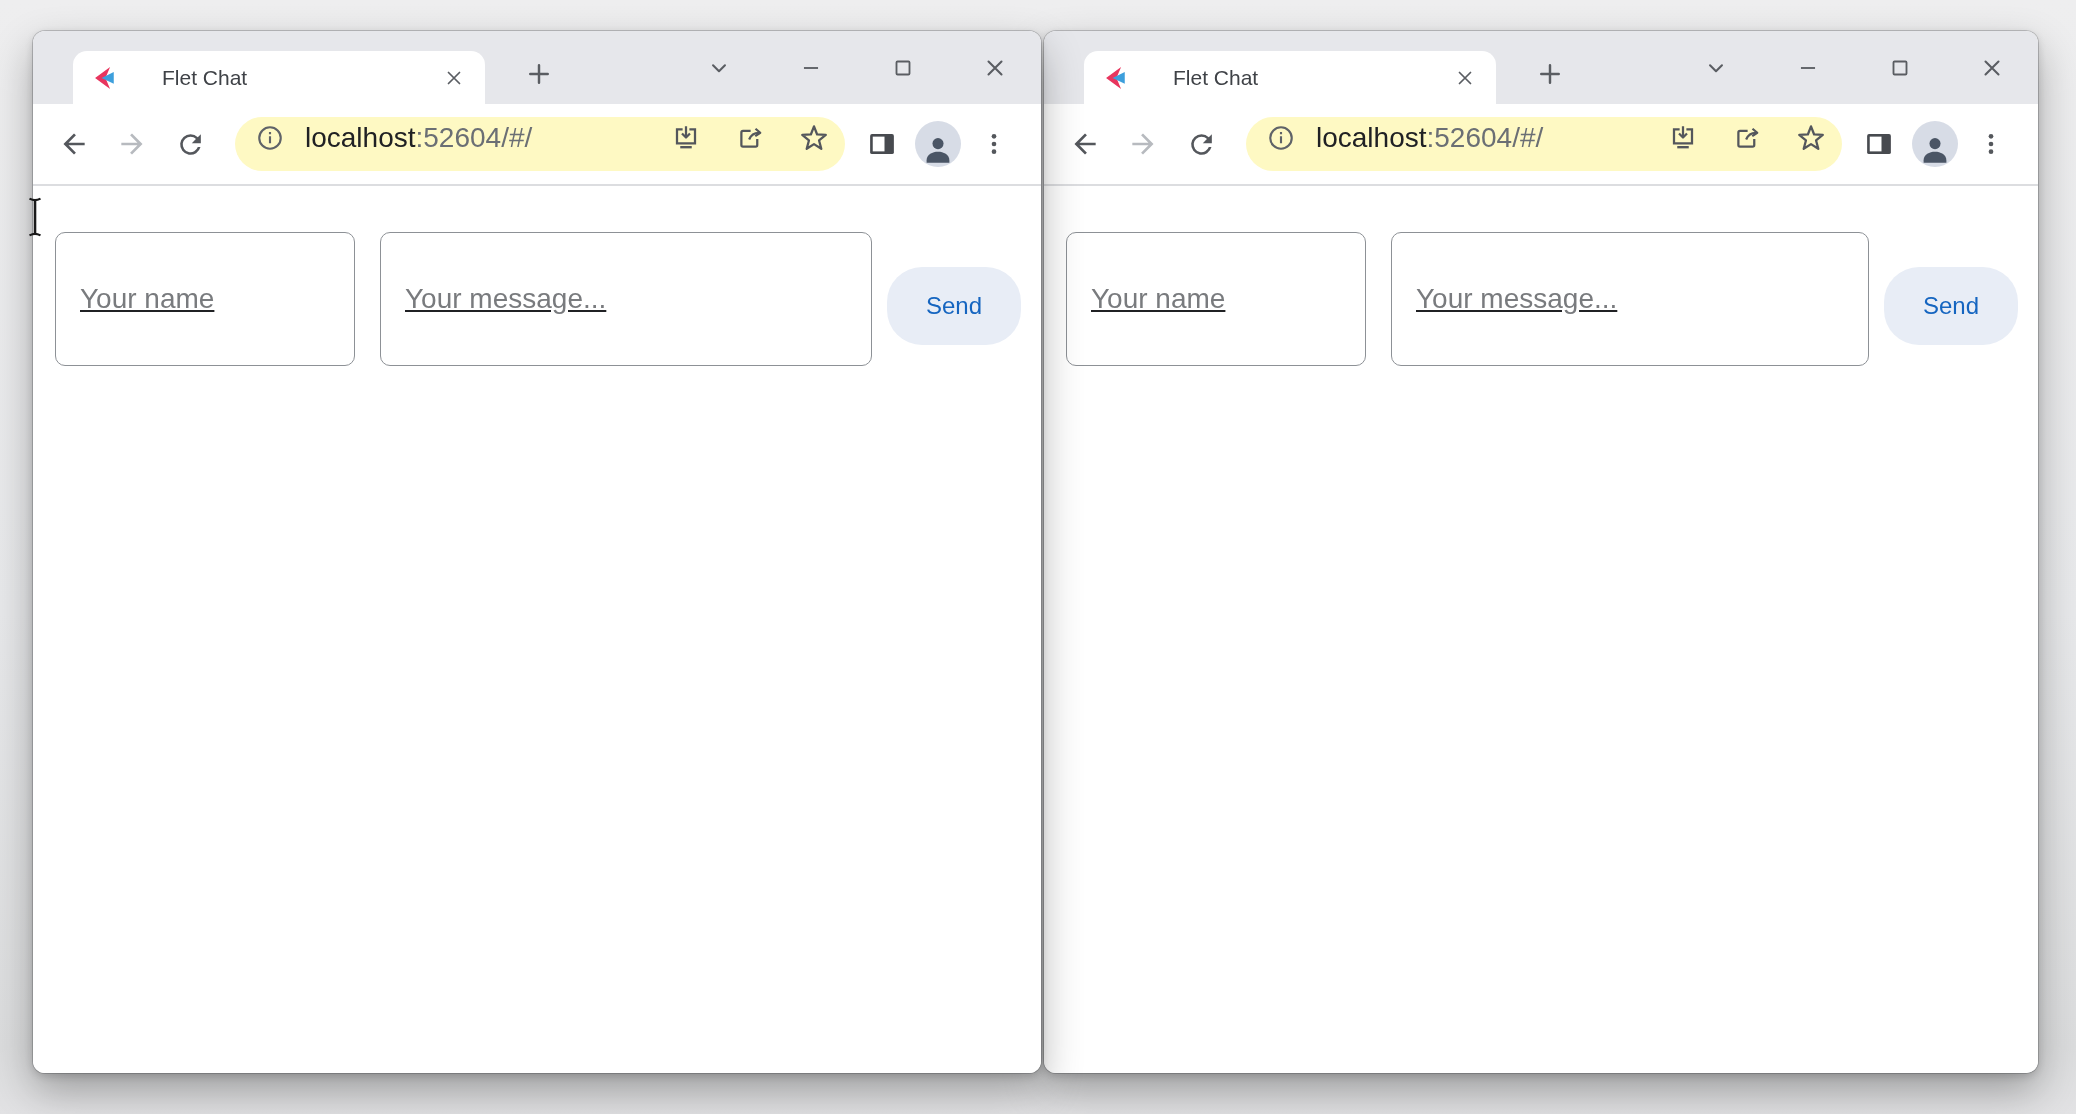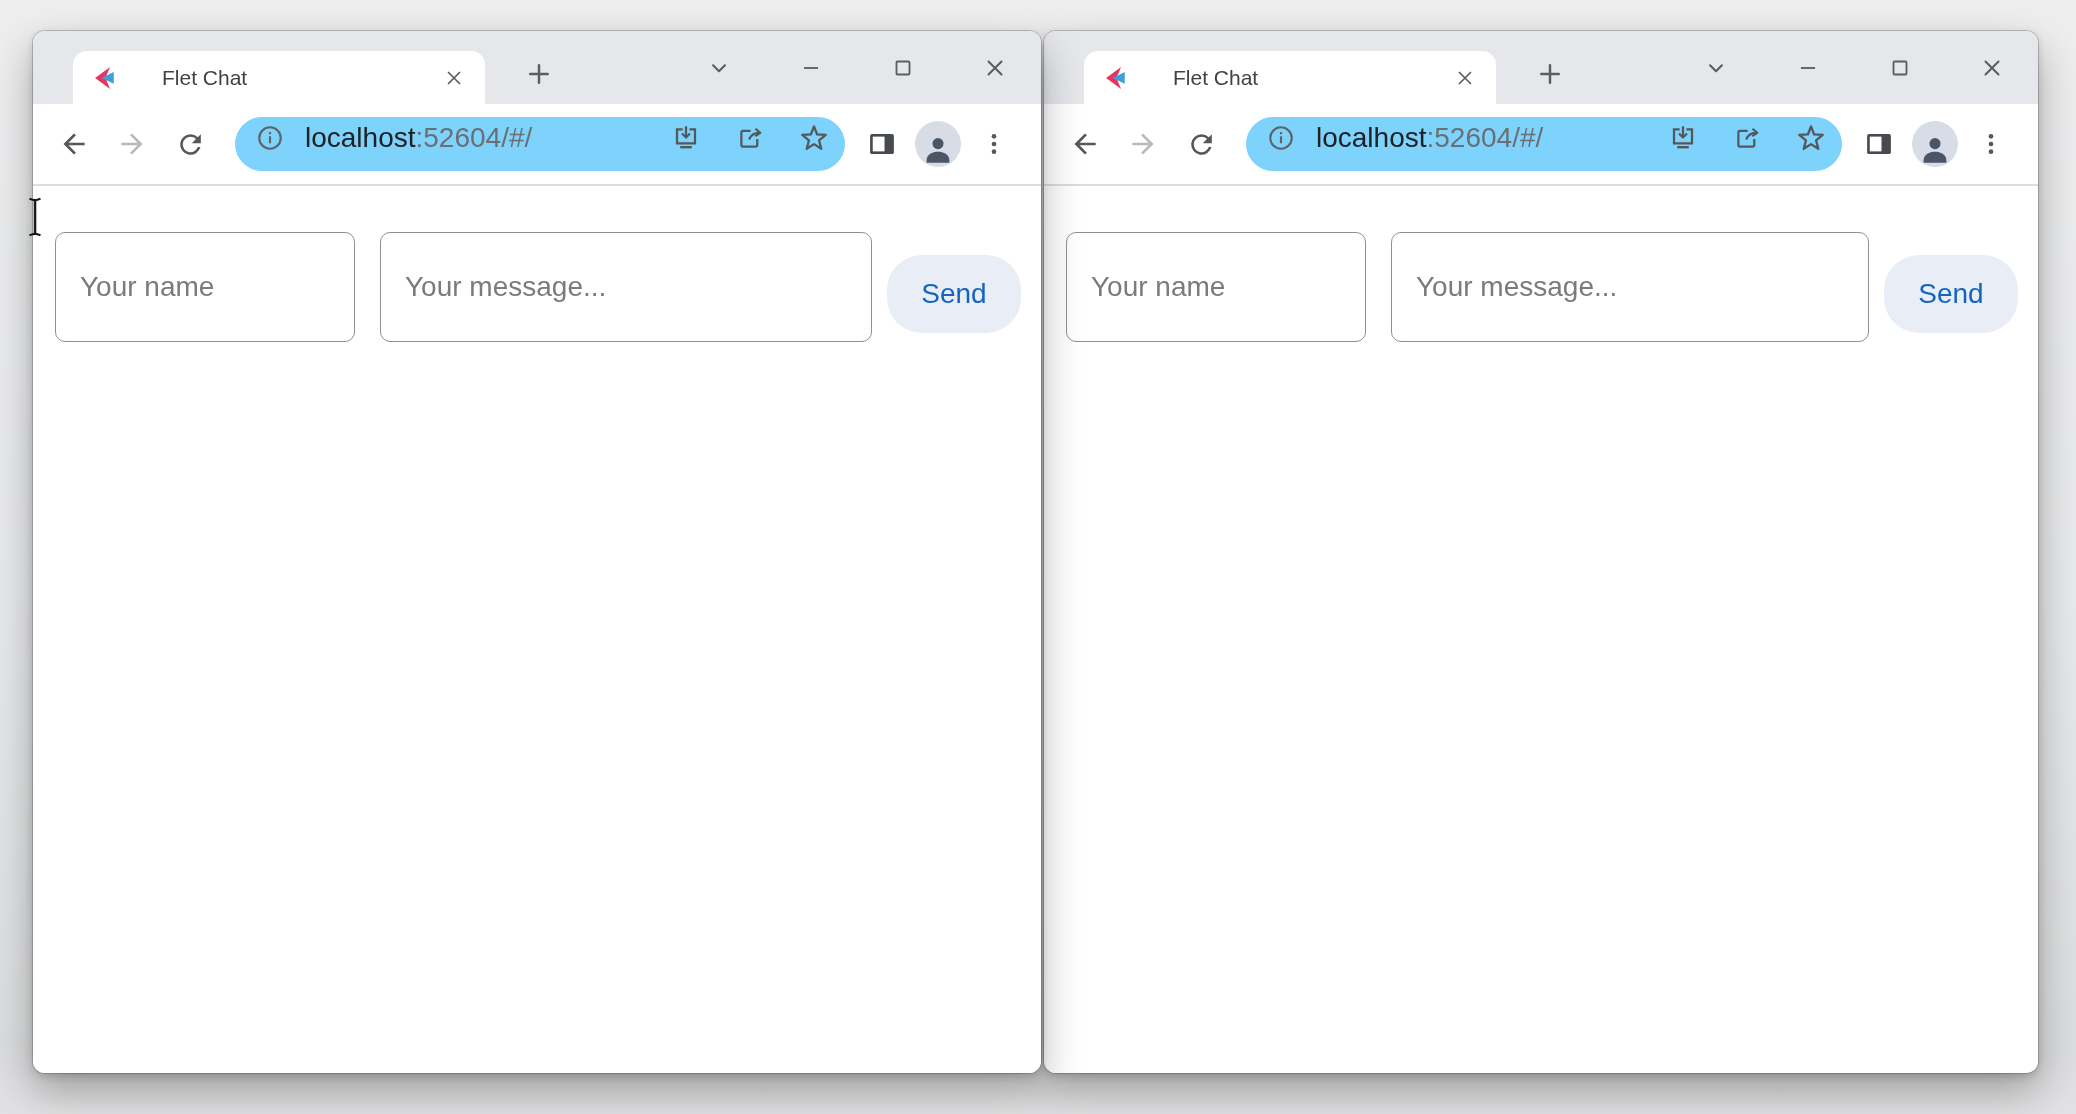--- a/index.html
+++ b/index.html
@@ -37,50 +37,50 @@
   .win-controls{position:absolute;right:0;top:0;height:73px;display:flex;}
   .wc{width:92px;height:73px;display:flex;align-items:center;justify-content:center;}
 
   
   .toolbar{
     height:82px;flex:0 0 82px;background:#ffffff;border-bottom:2px solid #dcdde0;
     display:flex;align-items:center;padding:0 14px 0 16px;box-sizing:border-box;
   }
   .tbtn{width:50px;height:50px;border-radius:25px;display:flex;align-items:center;justify-content:center;flex:0 0 auto;margin-right:8px;}
   .addressbar{
-    flex:1;height:54px;background:#7dd3fc;border-radius:27px;
+    flex:1;height:54px;background:#fef9c3;border-radius:27px;
     display:flex;align-items:center;margin:0 12px 0 12px;padding:0 8px 12px 20px;box-sizing:border-box;min-width:0;
   }
   .info-wrap{width:30px;height:30px;flex:0 0 30px;}
   .url{flex:1;margin-left:20px;font-size:28px;color:#202124;white-space:nowrap;overflow:hidden;min-width:0;}
   .url .url-dim{color:#6b6f74;}
   .abtn{width:46px;height:46px;border-radius:23px;display:flex;align-items:center;justify-content:center;flex:0 0 46px;margin-left:18px;}
   .avatar{
     width:46px;height:46px;border-radius:50%;background:#d7dce6;flex:0 0 46px;
     display:flex;align-items:flex-end;justify-content:center;overflow:hidden;margin-right:8px;
   }
 
   
   .content{
     flex:1;background:#ffffff;border-radius:0 0 12px 12px;
     padding:46px 20px 0 22px;box-sizing:border-box;
   }
   .chat-row{display:flex;align-items:flex-start;column-gap:25px;}
   .field{
-    height:110px;box-sizing:border-box;border:1.6px solid #8d9196;border-radius:10px;
+    height:134px;box-sizing:border-box;border:1.6px solid #8d9196;border-radius:10px;
     font-family:"Liberation Sans","DejaVu Sans",sans-serif;
-    font-size:28px;color:#202124;padding:0 24px;background:#fff;outline:none;
+    font-size:28px;color:#202124;padding:0 24px;background:#fff;outline:none;text-decoration:underline;
   }
   .field::placeholder{color:#797b7e;opacity:1;}
   .name-field{width:300px;flex:0 0 300px;}
   .msg-field{flex:1;min-width:0;}
   .send{
     width:134px;height:78px;flex:0 0 134px;margin-left:-10px;align-self:center;
     border:none;border-radius:35px;background:#e8edf6;color:#1565c0;
-    font-family:"Liberation Sans","DejaVu Sans",sans-serif;font-size:28px;cursor:pointer;margin-top:13px;
+    font-family:"Liberation Sans","DejaVu Sans",sans-serif;font-size:24px;cursor:pointer;margin-top:13px;
   }
 
   .i{display:block;}
   .text-cursor{position:absolute;left:24px;top:194px;width:22px;height:46px;z-index:10;}
   .sprite{position:absolute;width:0;height:0;overflow:hidden;}
 </style>
 </head>
 <body>
 
 <svg class="sprite" xmlns="http://www.w3.org/2000/svg">

